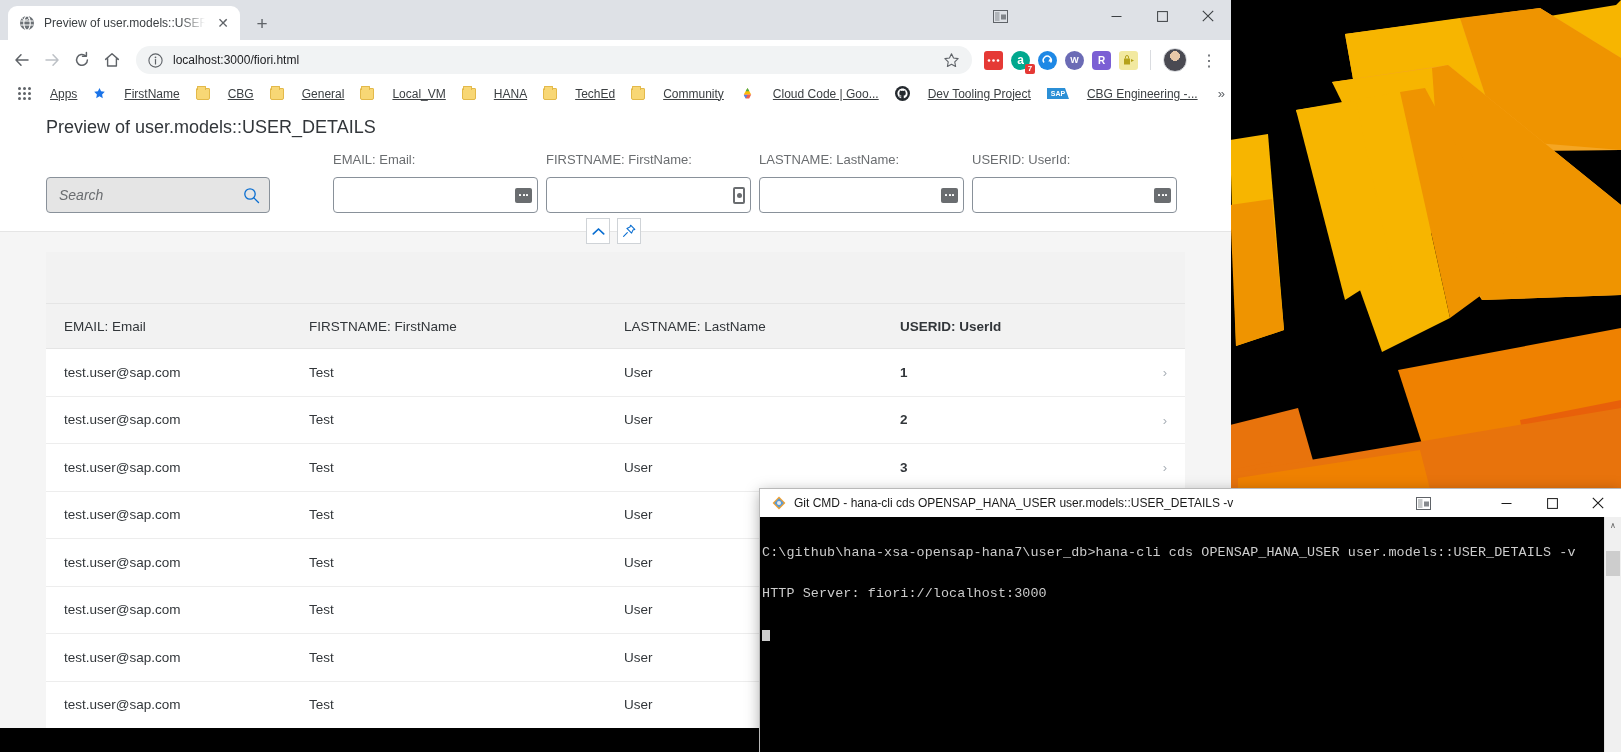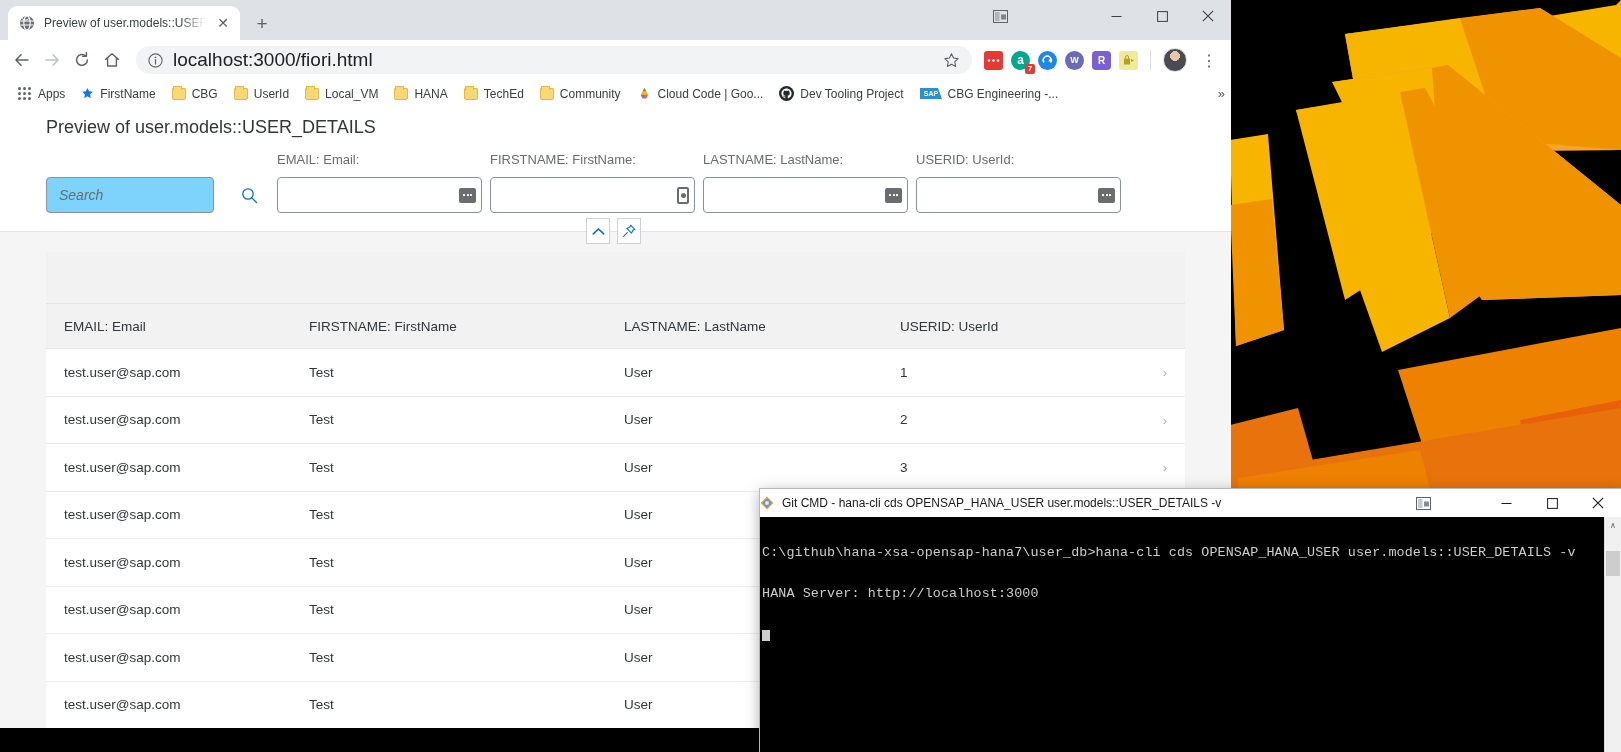--- a/index.html
+++ b/index.html
@@ -85,21 +85,21 @@
   }
   .tb-btn.dim { color: #bdc1c6; }
   .omnibox {
     flex: 1 1 auto; height: 28px;
     background: #f1f3f4; border-radius: 14px;
     display: flex; align-items: center;
     margin: 0 6px 0 8px;
     padding: 0 10px 0 12px;
     gap: 10px;
   }
-  .omnibox .url { font-size: 19px; color: #202124; flex:1 1 auto; }
+  .omnibox .url { font-size: 12px; color: #202124; flex:1 1 auto; }
   .star { width:22px;height:22px;display:flex;align-items:center;justify-content:center;color:#5f6368;}
   .ext-icons { display: flex; align-items: center; gap: 8px; padding-left: 4px;}
   .ext { width: 19px; height: 19px; border-radius: 3px;
     display:flex;align-items:center;justify-content:center;
     font-size:10px; color:#fff; font-weight:bold; position:relative;}
   .avatar {
     width: 24px; height: 24px; border-radius: 50%;
     background: radial-gradient(circle at 50% 32%, #e8c8a8 0 26%, #4a4a52 27% 100%);
     border: 1px solid #dadce0;
   }
@@ -107,23 +107,23 @@
 
   
   .bookmarks {
     height: 28px; background: #fff;
     display: flex; align-items: center;
     padding: 0 10px; gap: 0px;
     border-bottom: 1px solid #dadce0;
     position: relative;
   }
   .bm {
-    display: flex; align-items: center; gap: 6px;
+    display: flex; align-items: center; gap: 18px;
     padding: 3px 8px; border-radius: 4px;
-    font-size: 12px; color: #3c4043; white-space: nowrap;
+    font-size: 12px; color: #3c4043; white-space: nowrap; text-decoration: underline;
   }
   .bm-folder {
     width: 14px; height: 12px; flex:0 0 14px;
     background: #f8d775; border-radius: 1px 1px 2px 2px;
     border: 1px solid #e3b94a;
     position: relative;
   }
   .bm-folder::before{content:"";position:absolute;left:0;top:-3px;width:7px;height:3px;background:#f8d775;border-radius:1px 1px 0 0;border:1px solid #e3b94a;border-bottom:none;}
   .bm-overflow { position:absolute; right:6px; color:#5f6368; font-size:13px; }
   .apps-grid { width:14px;height:14px;display:grid;grid-template-columns:repeat(3,1fr);gap:1.5px;}
@@ -150,23 +150,23 @@
     padding: 0 0 18px 46px;
     display: flex; align-items: flex-end; gap: 0px;
     position: relative;
   }
   .fb-group { display: flex; flex-direction: column; }
   .fb-label {
     font-size: 13px; color: #6a6d70;
     margin-bottom: 8px; height: 17px;
   }
   .searchbox {
-    width: 168px; height: 36px;
+    width: 224px; height: 36px;
     border: 1px solid #89919a; border-radius: 4px;
-    background: #7dd3fc;
+    background: #e5e5e5;
     display: flex; align-items: center;
     padding: 0 9px 0 12px;
   }
   .searchbox input {
     border: none; outline: none; flex: 1 1 auto;
     font-size: 14px; font-style: italic; color: #6a6d70;
     font-family: "Liberation Sans", sans-serif;
     background: transparent;
   }
   .searchbox input::placeholder { color:#6a6d70; font-style: italic;}
@@ -220,38 +220,38 @@
     height: 47.5px;
     display: flex; align-items: center;
     border-bottom: 1px solid #ededed;
     background: #fff;
     position: relative;
   }
   .cell { font-size: 13.5px; color: #32363a; padding-left: 0; }
   .c1 { width: 263px; padding-left: 18px; }
   .c2 { width: 273px; }
   .c3 { width: 276px; margin-left: 42px; }
-  .c4 { width: 283px; }
+  .c4 { width: 283px; font-weight: bold; }
   .row-nav {
     position: absolute; right: 18px; top: 50%; transform: translateY(-50%);
     color: #a9b0b7; font-size: 13px;
   }
 
   
   #terminal {
     position: absolute; left: 760px; top: 489px;
     width: 861px; height: 263px;
     background: #fff;
     box-shadow: 0 0 0 1px #b9b9b9, 0 3px 14px rgba(0,0,0,.35);
     overflow: hidden;
   }
   .term-title {
     height: 28px; background: #ffffff;
     display: flex; align-items: center;
-    gap: 8px;
+    padding-left: 12px; gap: 8px;
     position: relative;
   }
   .term-ico {
     width: 14px; height: 14px; flex:0 0 14px;
     position: relative;
   }
   .term-title-text {
     font-size: 12px; color: #1a1a1a;
     white-space: nowrap;
   }
@@ -478,21 +478,21 @@
           </svg>
       </span>
       <span>FirstName</span>
     </div>
     <div class="bm">
       <span class="bm-folder"></span>
       <span>CBG</span>
     </div>
     <div class="bm">
       <span class="bm-folder"></span>
-      <span>UserId</span>
+      <span>General</span>
     </div>
     <div class="bm">
       <span class="bm-folder"></span>
       <span>Local_VM</span>
     </div>
     <div class="bm">
       <span class="bm-folder"></span>
       <span>HANA</span>
     </div>
     <div class="bm">
@@ -707,21 +707,21 @@
       <div class="term-ctrl">
         <svg width="12" height="12" viewBox="0 0 12 12">
             <path d="M0.8 0.8 L11.2 11.2 M11.2 0.8 L0.8 11.2" stroke="#1a1a1a" stroke-width="1.1"></path>
           </svg>
       </div>
     </div>
   </div>
 
   <div class="term-body">
     <div class="term-line">C:\github\hana-xsa-opensap-hana7\user_db&gt;hana-cli cds OPENSAP_HANA_USER user.models::USER_DETAILS -v</div>
-    <div class="term-line">HANA Server: http://localhost:3000</div>
+    <div class="term-line">HTTP Server: fiori://localhost:3000</div>
     <div class="term-line"><span class="term-cursor"></span></div>
   </div>
 
   <div class="term-scroll">
     <div class="term-scroll-up">∧</div>
     <div class="term-thumb"></div>
   </div>
 </div>
 
 </body></html>

